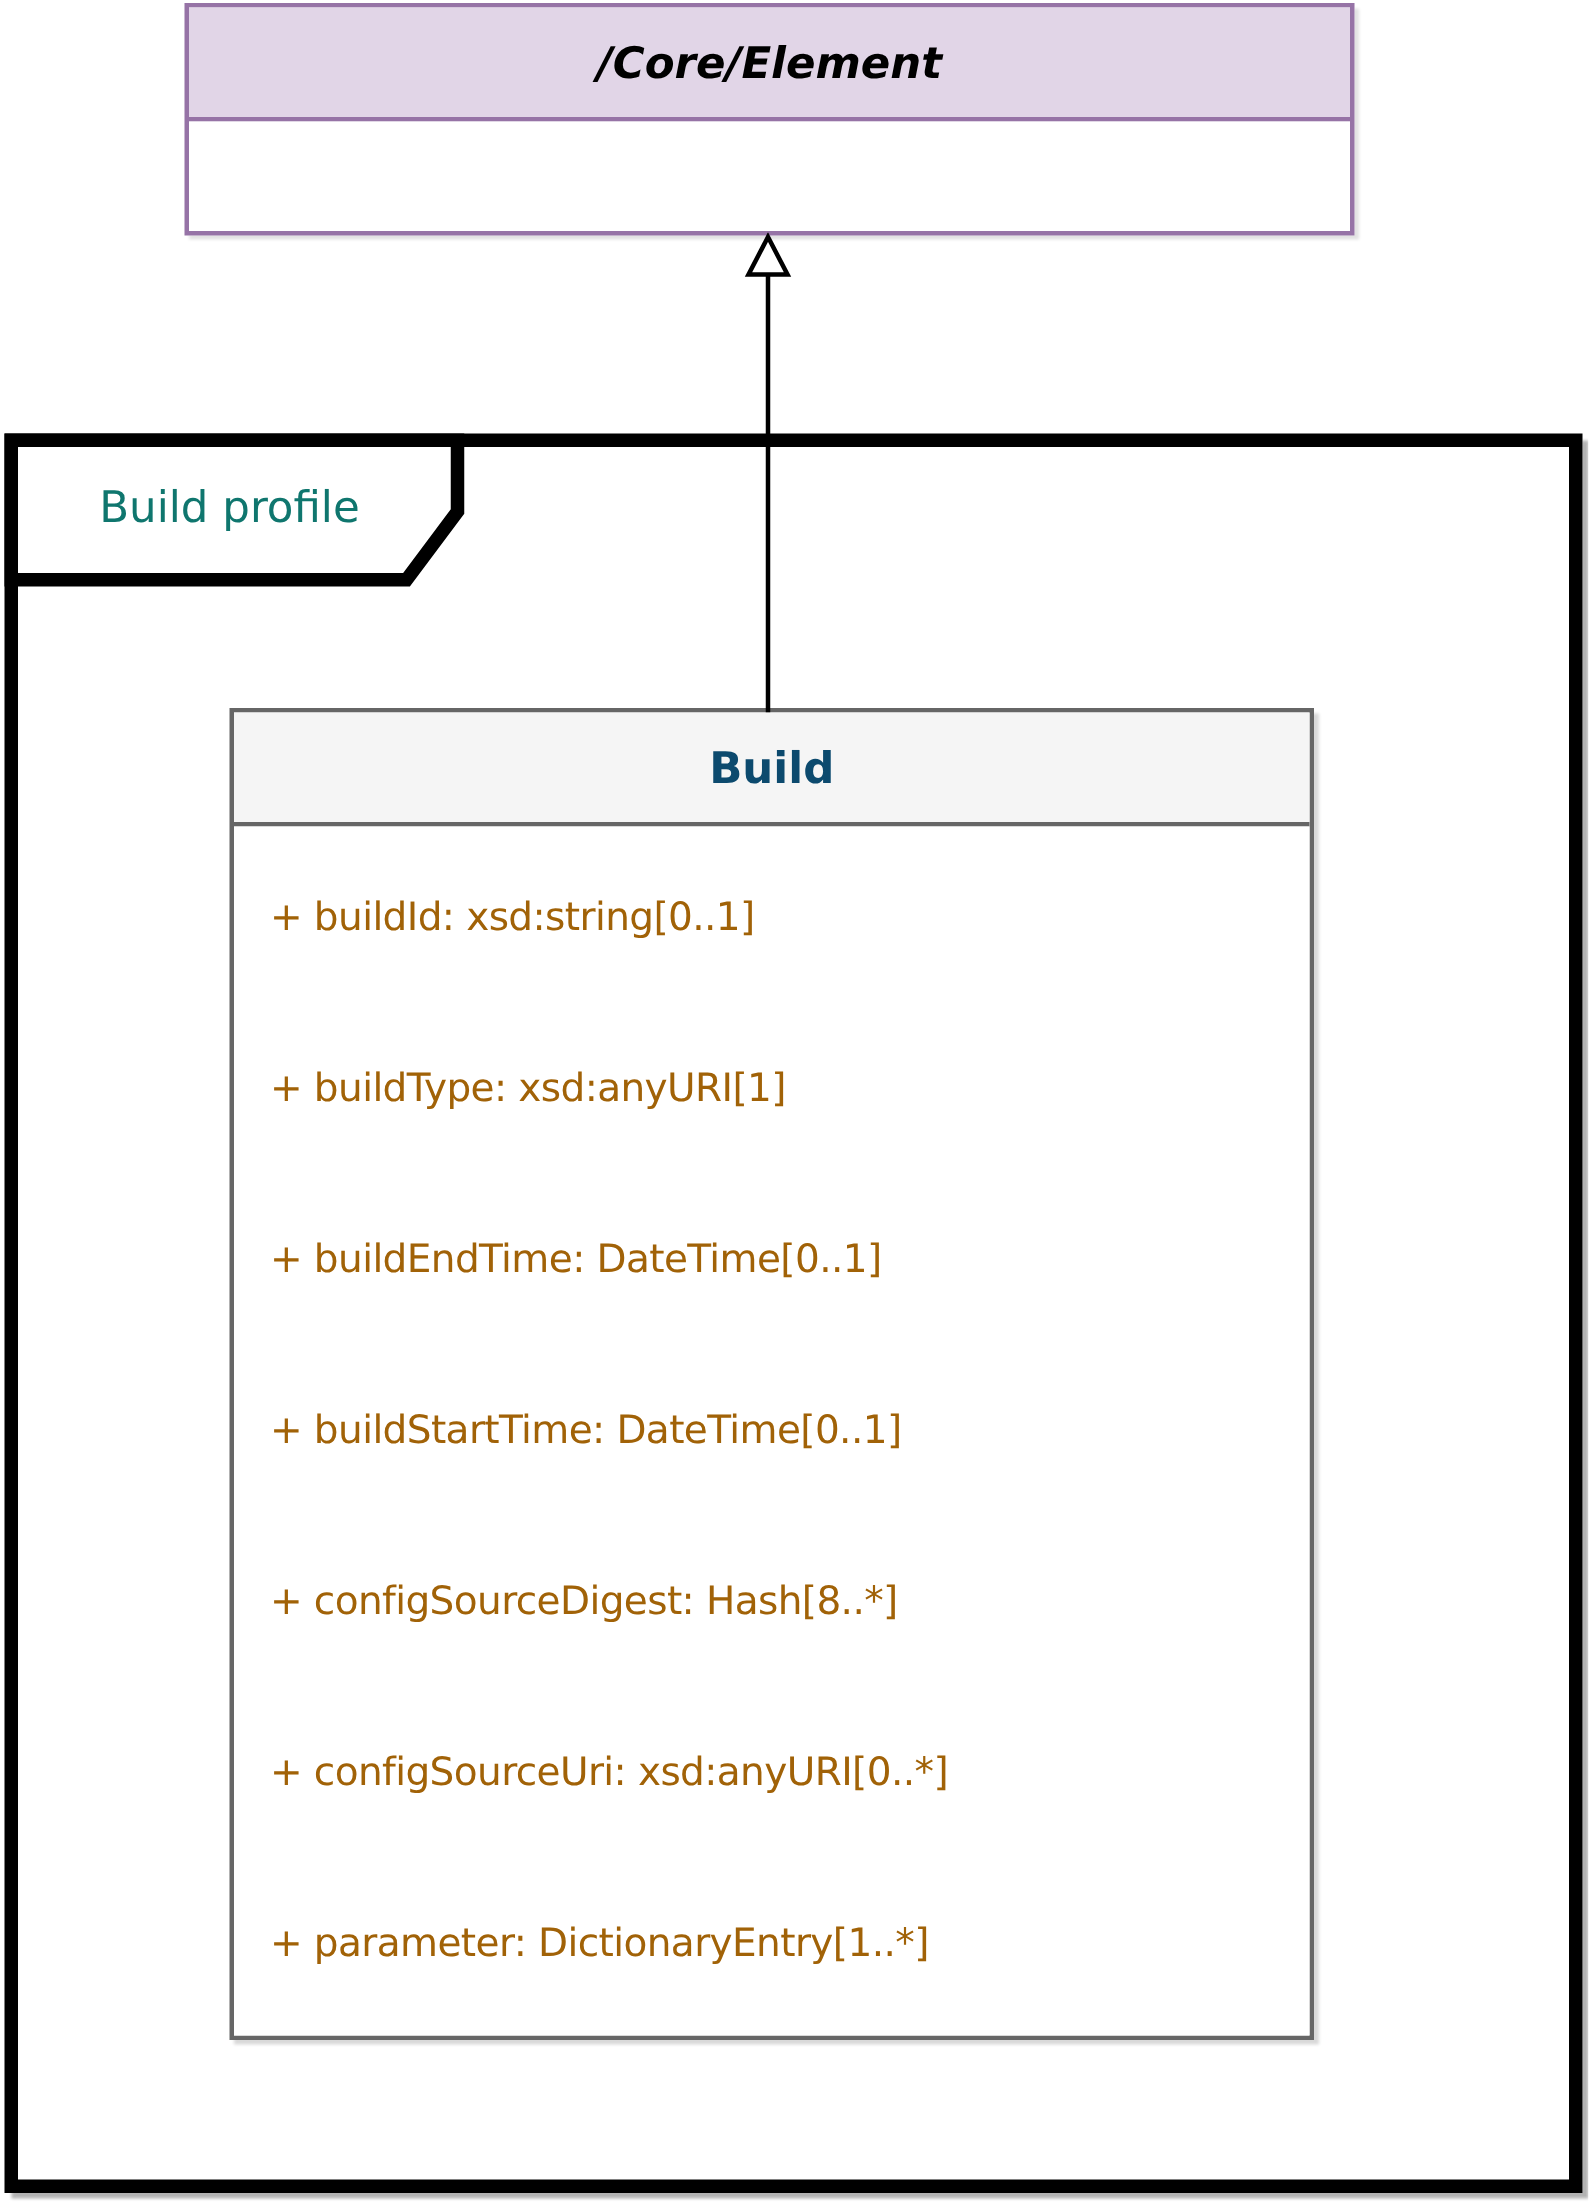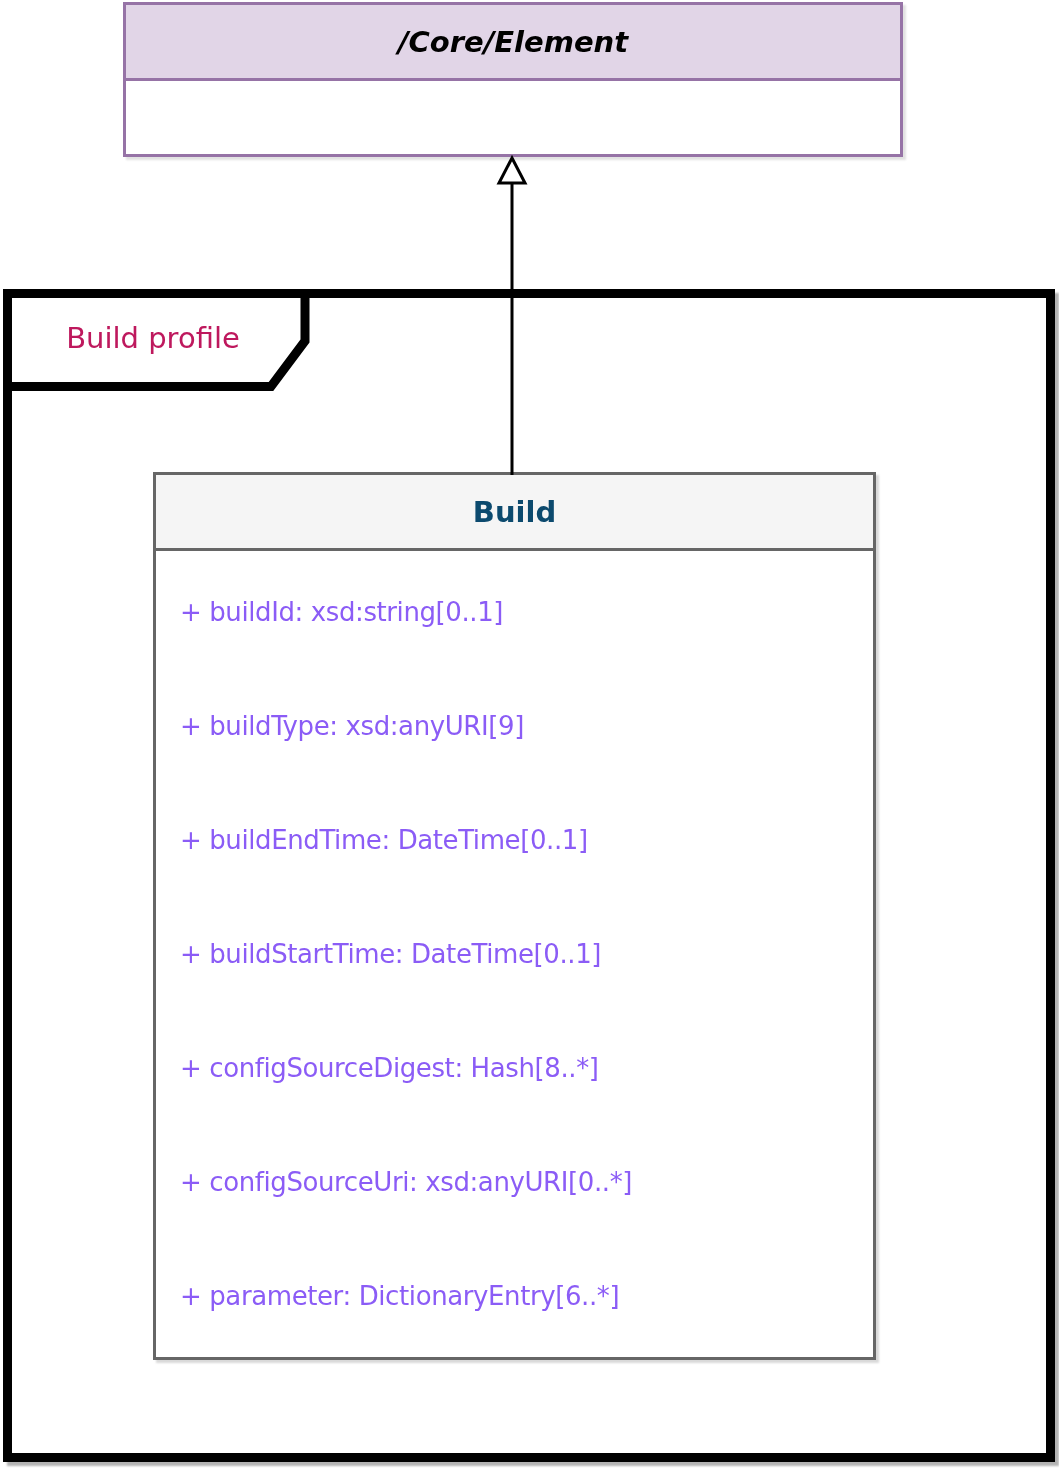--- a/index.html
+++ b/index.html
@@ -86,21 +86,21 @@
     padding: 4px 0;
   }
   .attr-row {
     flex: 1 1 0;
     display: flex;
     align-items: center;
     padding-left: 24px;
     font-size: 26px;
     letter-spacing: -0.4px;
     white-space: nowrap;
-    color: #8b5cf6;
+    color: #a16207;
   }
 
   
   .generalization {
     position: absolute;
     left: 492px;
     top: 155px;
     z-index: 5;
   }
 
@@ -126,21 +126,21 @@
   .frame-label {
     position: absolute;
     left: 3px;
     top: 291px;
     width: 300px;
     height: 94px;
     display: flex;
     align-items: center;
     justify-content: center;
     font-size: 29px;
-    color: #be185d;
+    color: #0f766e;
     z-index: 4;
     white-space: nowrap;
   }
 </style>
 </head>
 <body>
 
 <div class="canvas">
 
   <div class="uml-class parent">
@@ -160,22 +160,22 @@
     <line x1="20" y1="26" x2="20" y2="320" stroke="#000000" stroke-width="3"></line>
     <polygon points="20,3 33,28 7,28" fill="#ffffff" stroke="#000000" stroke-width="3" stroke-linejoin="miter"></polygon>
   </svg>
 
   <div class="uml-class build">
     <div class="uml-class-header build-header">
       <span class="build-title">Build</span>
     </div>
     <div class="uml-class-body build-body">
         <div class="attr-row">+ buildId: xsd:string[0..1]</div>
-        <div class="attr-row">+ buildType: xsd:anyURI[9]</div>
+        <div class="attr-row">+ buildType: xsd:anyURI[1]</div>
         <div class="attr-row">+ buildEndTime: DateTime[0..1]</div>
         <div class="attr-row">+ buildStartTime: DateTime[0..1]</div>
         <div class="attr-row">+ configSourceDigest: Hash[8..*]</div>
         <div class="attr-row">+ configSourceUri: xsd:anyURI[0..*]</div>
-        <div class="attr-row">+ parameter: DictionaryEntry[6..*]</div>
+        <div class="attr-row">+ parameter: DictionaryEntry[1..*]</div>
       </div>
   </div>
 
 </div>
 
 </body></html>

